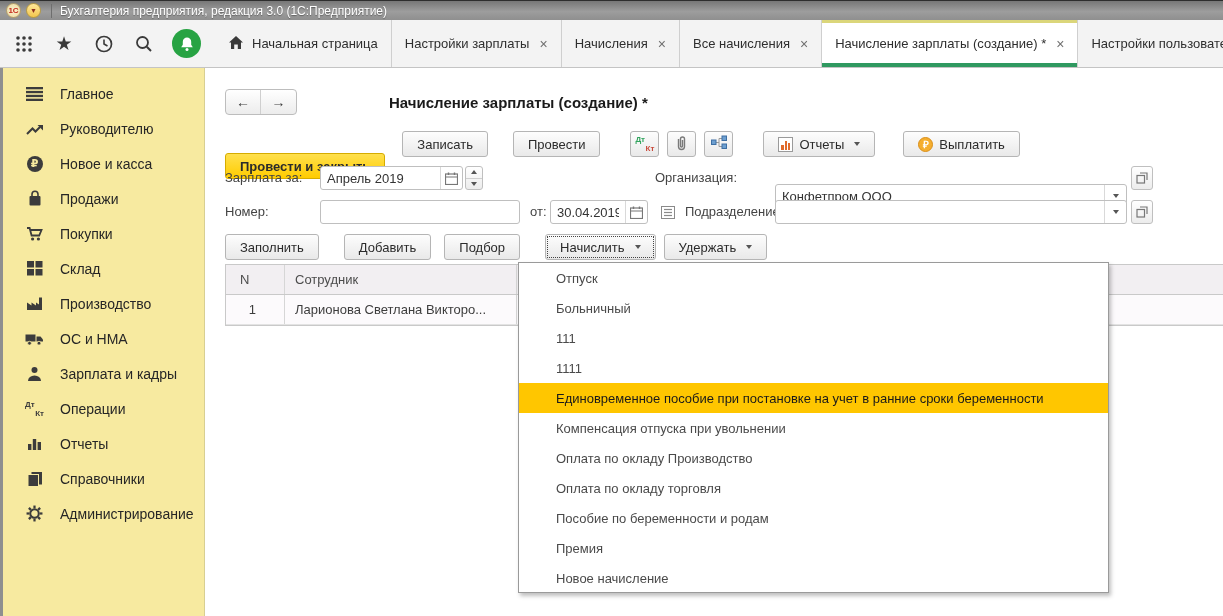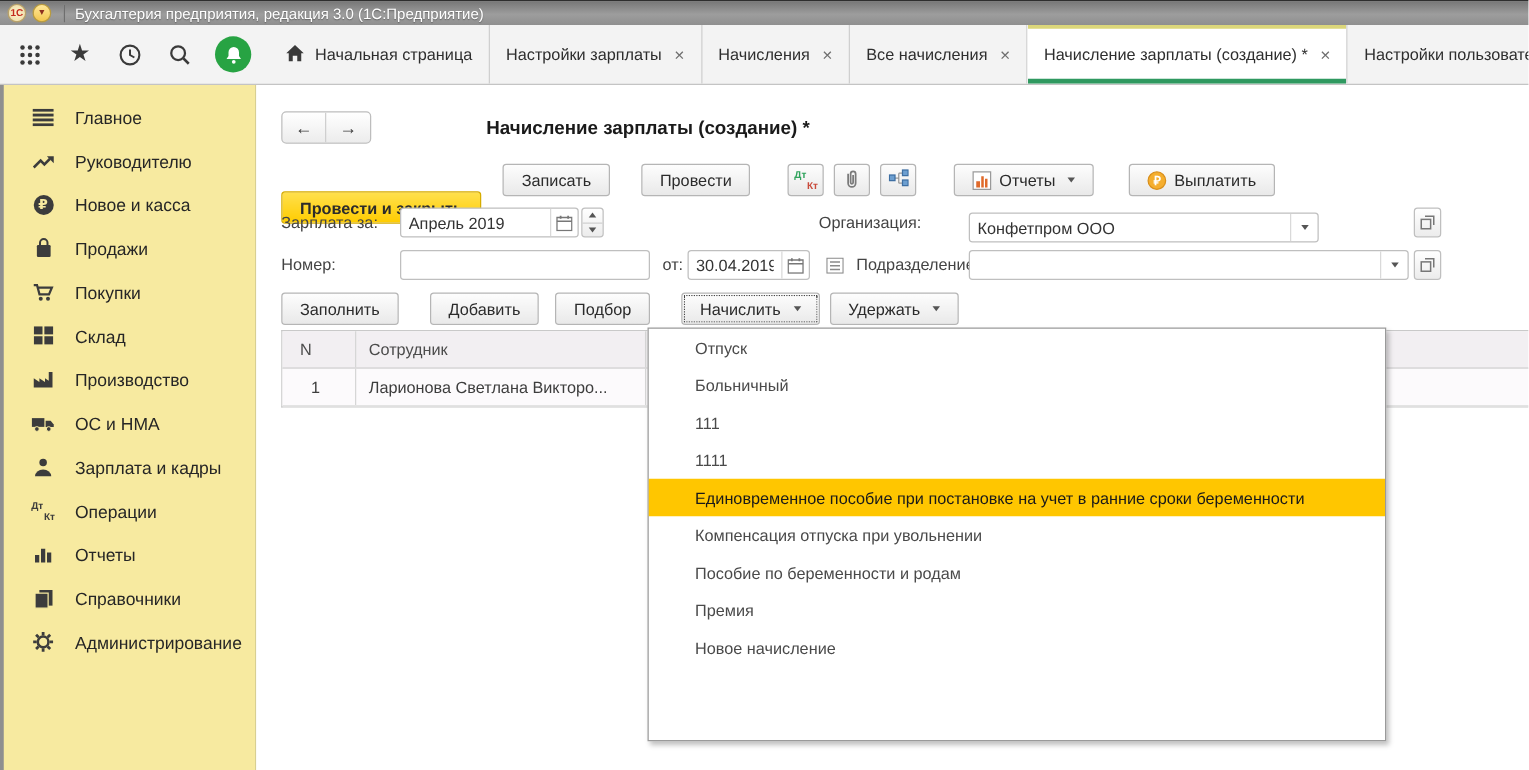--- a/index.html
+++ b/index.html
@@ -397,21 +397,21 @@
         <div class="spinner" style="left:260px; top:2px;">
           <span>
               <i class="tri-up"></i>
             </span>
           <span>
               <i class="tri-dn"></i>
             </span>
         </div>
 
         <span class="flabel" style="left:450px; top:2px;">Организация:</span>
-        <div class="field" style="left:570px; top:6px; width:280px;">
+        <div class="field" style="left:570px; top:20px; width:352px;">
           <input value="Конфетпром ООО" style="">
           <span class="in-btn">
               <i class="tri-dn"></i>
             </span>
         </div>
         <div class="sq-btn" style="left:926px; top:2px;">
           <svg width="12" height="12" viewBox="0 0 12 12">
               <rect x="1" y="3.5" width="7.5" height="7.5" fill="none" stroke="#777" stroke-width="1.2"></rect>
               <path d="M4 1 h7 v7" fill="none" stroke="#777" stroke-width="1.2"></path>
             </svg>
@@ -485,20 +485,22 @@
         </div>
       </div>
 
       <div class="dropdown">
         <div class="dd-item">Отпуск</div>
         <div class="dd-item">Больничный</div>
         <div class="dd-item">111</div>
         <div class="dd-item">1111</div>
         <div class="dd-item highlight">Единовременное пособие при постановке на учет в ранние сроки беременности</div>
         <div class="dd-item">Компенсация отпуска при увольнении</div>
+        <div class="dd-item">Оплата по окладу Производство</div>
+        <div class="dd-item">Оплата по окладу торговля</div>
         <div class="dd-item">Пособие по беременности и родам</div>
         <div class="dd-item">Премия</div>
         <div class="dd-item">Новое начисление</div>
       </div>
 
     </main>
   </div>
 </div>
 
 </body></html>

